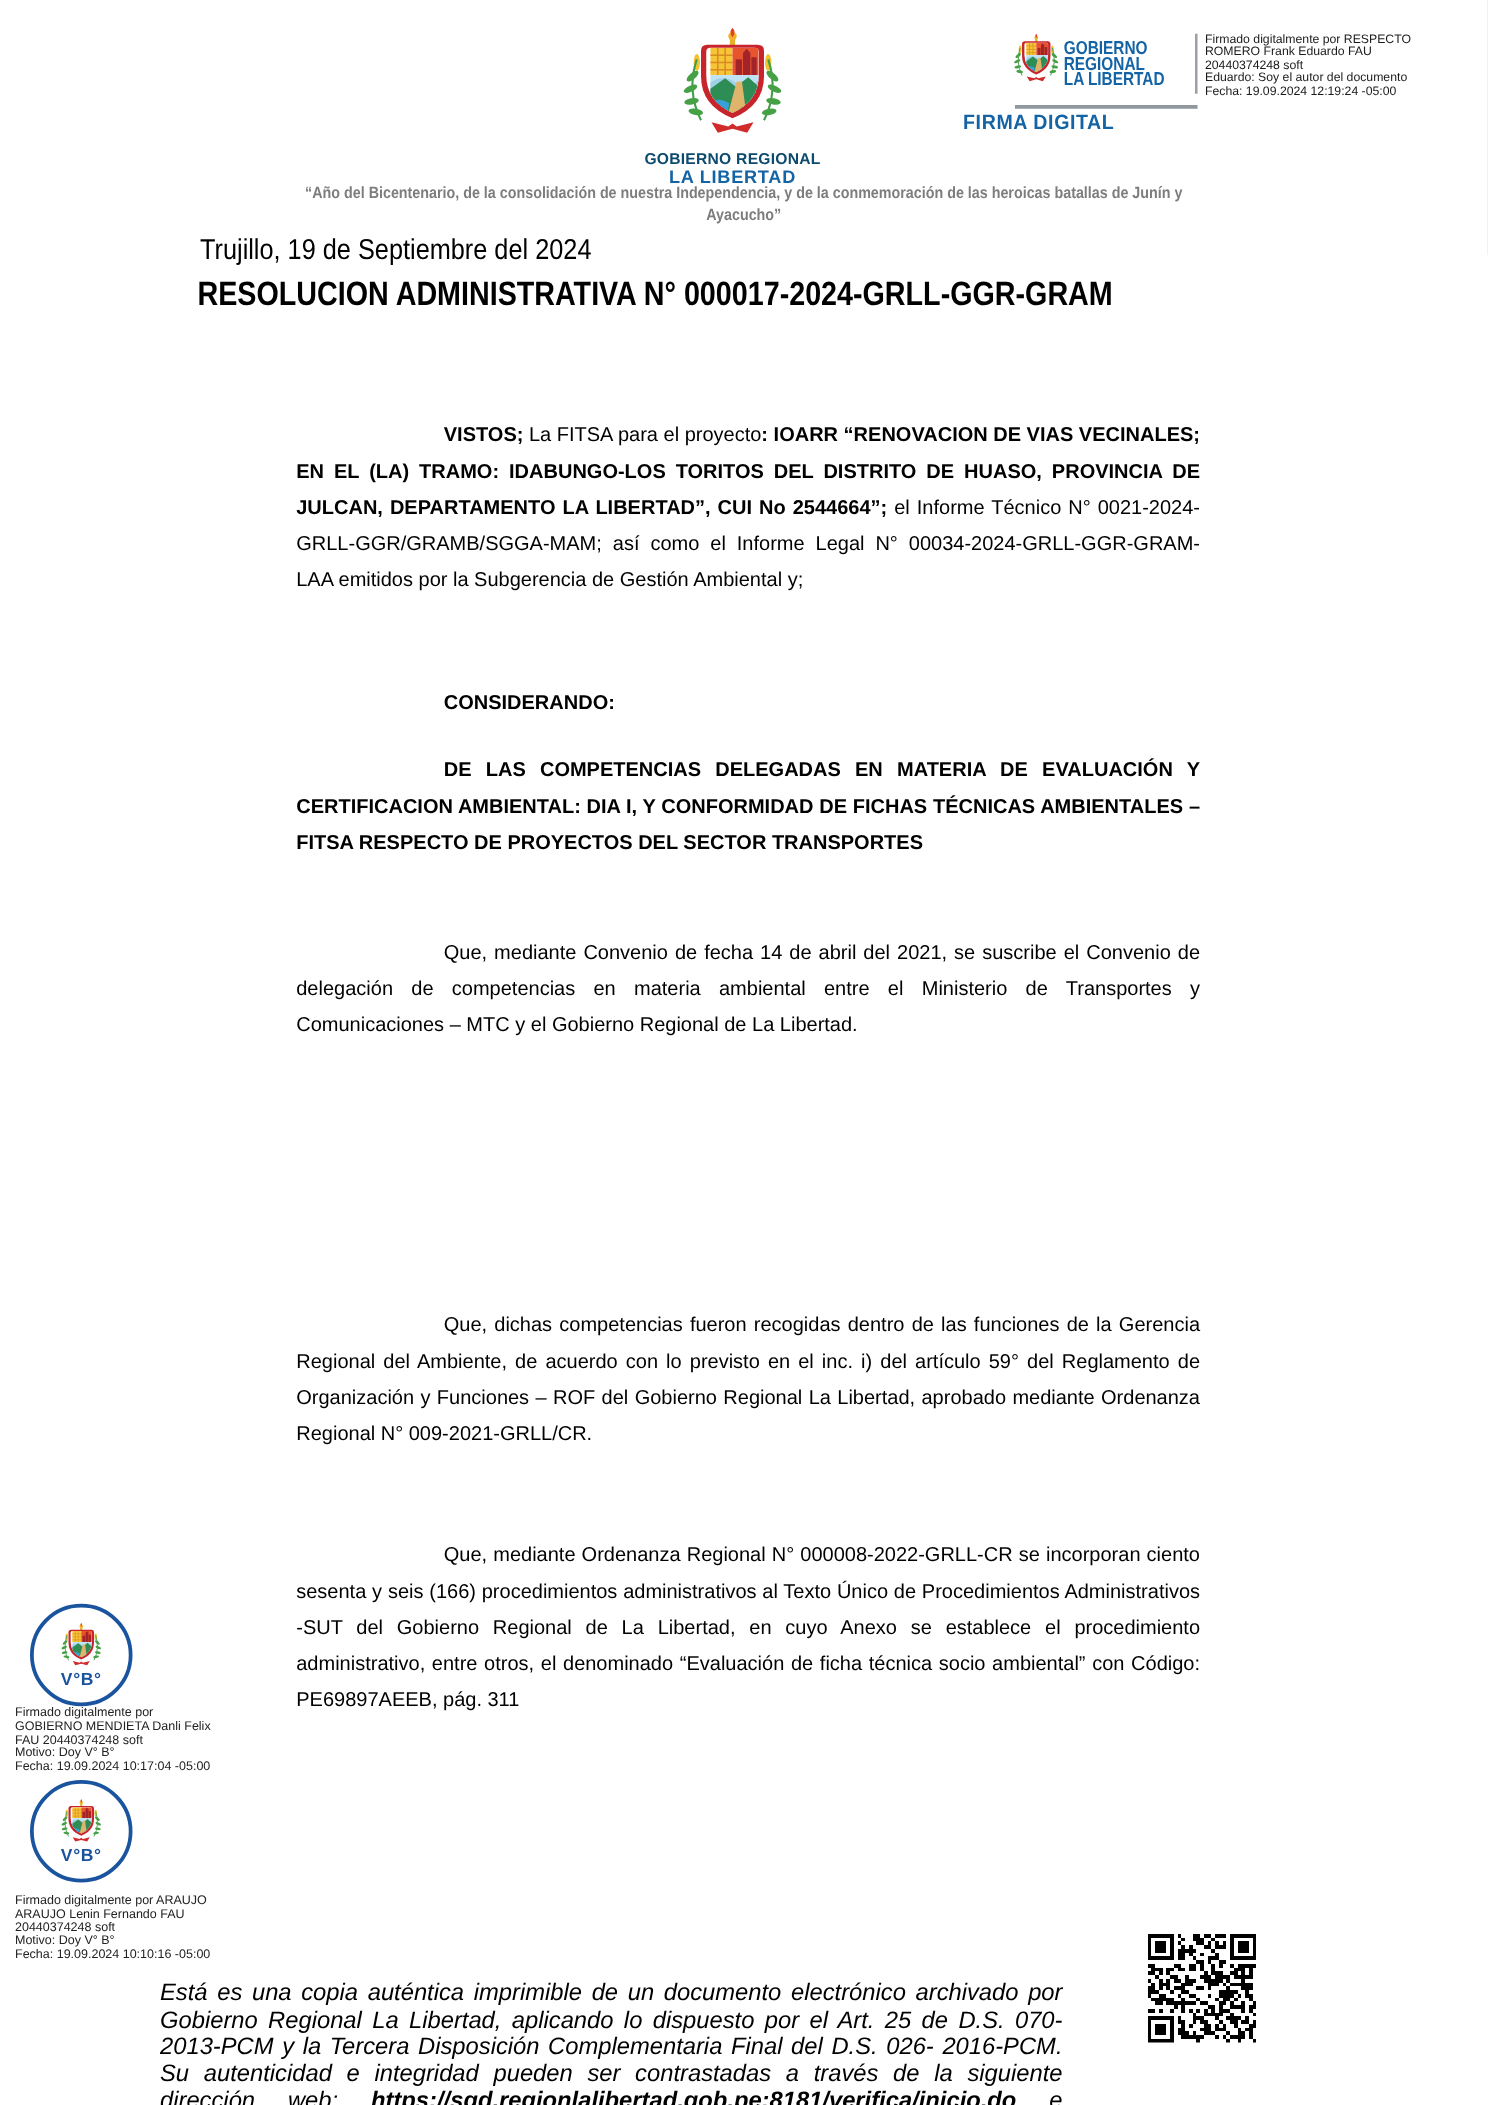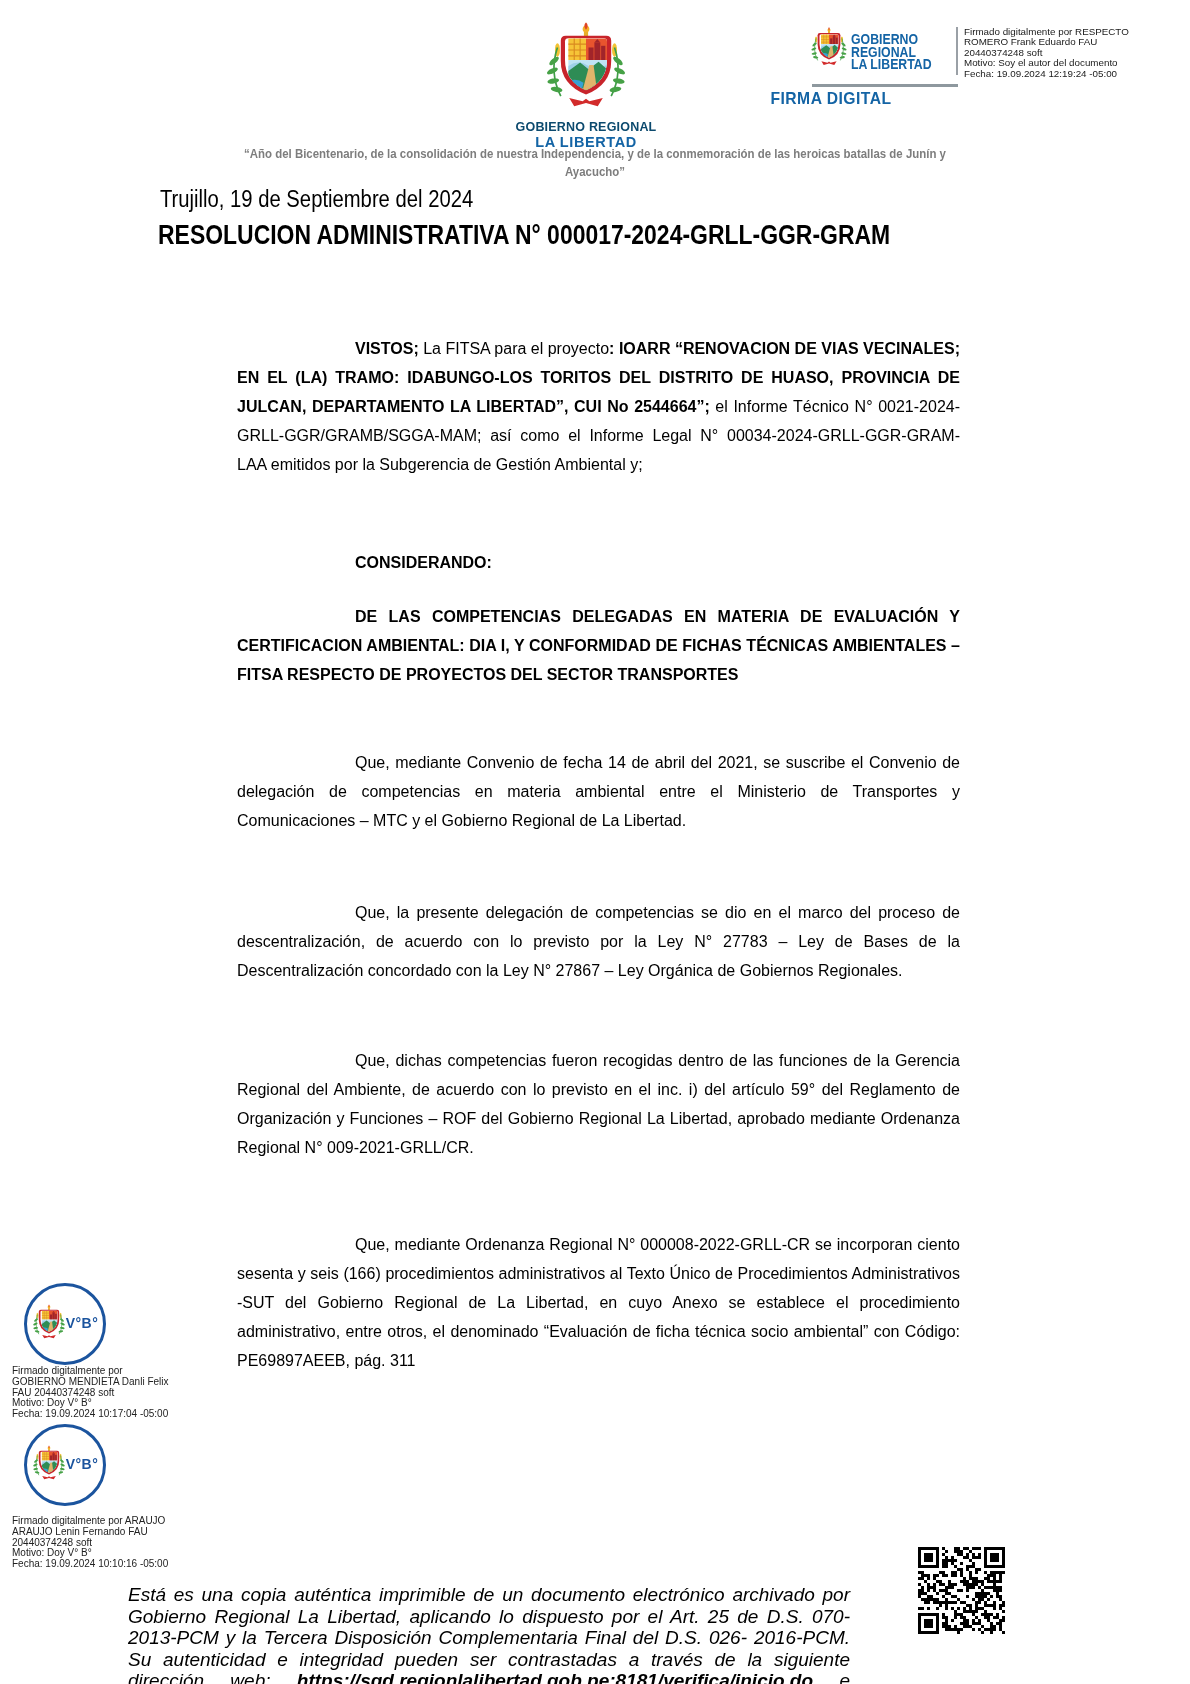--- a/index.html
+++ b/index.html
@@ -38,21 +38,21 @@
   .p-considerando{top:548px;font-weight:bold;}
   .p-heading2{top:602px;font-weight:bold;}
   .p-convenio{top:748px;}
   .p-descentralizacion{top:898px;}
   .p-rof{top:1046px;}
   .p-tupa{top:1230px;}
   .para b{font-weight:bold;}
 
   
   .stamp-circle{width:82px;height:82px;border-radius:50%;border:3px solid #1b549e;background:#fff;
-                display:flex;flex-direction:row;align-items:center;justify-content:center;box-sizing:border-box;}
+                display:flex;flex-direction:column;align-items:center;justify-content:center;box-sizing:border-box;}
   .stamp1{left:24px;top:1283px;}
   .stamp2{left:24px;top:1424px;}
   .stamp-vb{font-size:14px;font-weight:bold;color:#1b549e;margin-top:-3px;letter-spacing:.5px;}
   .stamp-sig{left:12px;width:195px;font-size:10px;line-height:10.8px;color:#222;}
   .sig1{top:1366px;}
   .sig2{top:1516px;}
 
   
   .footer-text{left:128px;top:1584px;width:722px;font-size:19px;line-height:21.5px;text-align:justify;font-style:italic;}
   .footer-text b{font-weight:bold;}
@@ -133,41 +133,40 @@
   <div class="abs badge-org">
     <div>GOBIERNO</div>
     <div>REGIONAL</div>
     <div>LA LIBERTAD</div>
   </div>
   <div class="abs badge-divider"></div>
   <div class="abs badge-sig">
     <div>Firmado digitalmente por RESPECTO</div>
     <div>ROMERO Frank Eduardo FAU</div>
     <div>20440374248 soft</div>
-    <div>Motivo: Soy el autor del documento</div>
+    <div>Eduardo: Soy el autor del documento</div>
     <div>Fecha: 19.09.2024 12:19:24 -05:00</div>
   </div>
   <div class="abs badge-hr"></div>
   <div class="abs badge-firma">FIRMA DIGITAL</div>
 
   <div class="abs motto">“Año del Bicentenario, de la consolidación de nuestra Independencia, y de la conmemoración de las heroicas batallas de Junín y</div>
   <div class="abs motto motto2">Ayacucho”</div>
 
   <div class="abs date-line">Trujillo, 19 de Septiembre del 2024</div>
   <div class="abs doc-title">RESOLUCION ADMINISTRATIVA N° 000017-2024-GRLL-GGR-GRAM</div>
 
   <p class="abs para p-vistos"><b>VISTOS;</b><span> La FITSA para el proyecto</span><b>: IOARR “RENOVACION DE VIAS VECINALES; EN EL (LA) TRAMO: IDABUNGO-LOS TORITOS DEL DISTRITO DE HUASO, PROVINCIA DE JULCAN, DEPARTAMENTO LA LIBERTAD”, CUI No 2544664”;</b><span> el Informe Técnico N° 0021-2024-GRLL-GGR/GRAMB/SGGA-MAM; así como el Informe Legal N° 00034-2024-GRLL-GGR-GRAM-LAA emitidos por la Subgerencia de Gestión Ambiental y;</span></p>
 
   <p class="abs para p-considerando">CONSIDERANDO:</p>
 
   <p class="abs para p-heading2">DE LAS COMPETENCIAS DELEGADAS EN MATERIA DE EVALUACIÓN Y CERTIFICACION AMBIENTAL: DIA I, Y CONFORMIDAD DE FICHAS TÉCNICAS AMBIENTALES – FITSA RESPECTO DE PROYECTOS DEL SECTOR TRANSPORTES</p>
 
   <p class="abs para p-convenio">Que, mediante Convenio de fecha 14 de abril del 2021, se suscribe el Convenio de delegación de competencias en materia ambiental entre el Ministerio de Transportes y Comunicaciones – MTC y el Gobierno Regional de La Libertad.</p>
 
-  <p class="abs para p-descentralizacion">Que, la presente delegación de competencias se dio en el marco del proceso de descentralización, de acuerdo con lo previsto por la Ley N° 27783 – Ley de Bases de la Descentralización concordado con la Ley N° 27867 – Ley Orgánica de Gobiernos Regionales.</p>
 
   <p class="abs para p-rof">Que, dichas competencias fueron recogidas dentro de las funciones de la Gerencia Regional del Ambiente, de acuerdo con lo previsto en el inc. i) del artículo 59° del Reglamento de Organización y Funciones – ROF del Gobierno Regional La Libertad, aprobado mediante Ordenanza Regional N° 009-2021-GRLL/CR.</p>
 
   <p class="abs para p-tupa">Que, mediante Ordenanza Regional N° 000008-2022-GRLL-CR se incorporan ciento sesenta y seis (166) procedimientos administrativos al Texto Único de Procedimientos Administrativos -SUT del Gobierno Regional de La Libertad, en cuyo Anexo se establece el procedimiento administrativo, entre otros, el denominado “Evaluación de ficha técnica socio ambiental” con Código: PE69897AEEB, pág. 311</p>
 
   <div class="abs stamp-circle stamp1">
     <svg width="34" height="40" viewBox="0 0 100 116">
         <use href="#escudo"></use>
       </svg>
     <div class="stamp-vb">V°B°</div>

